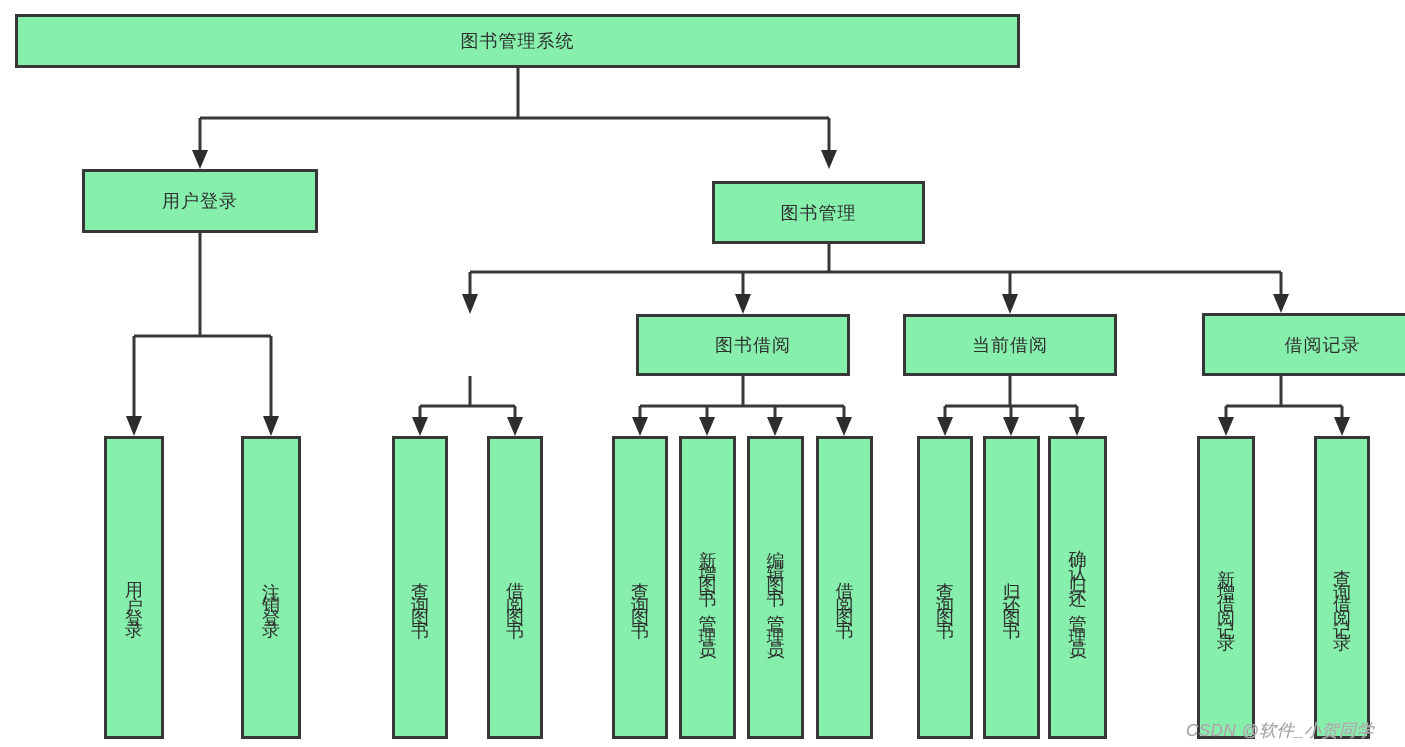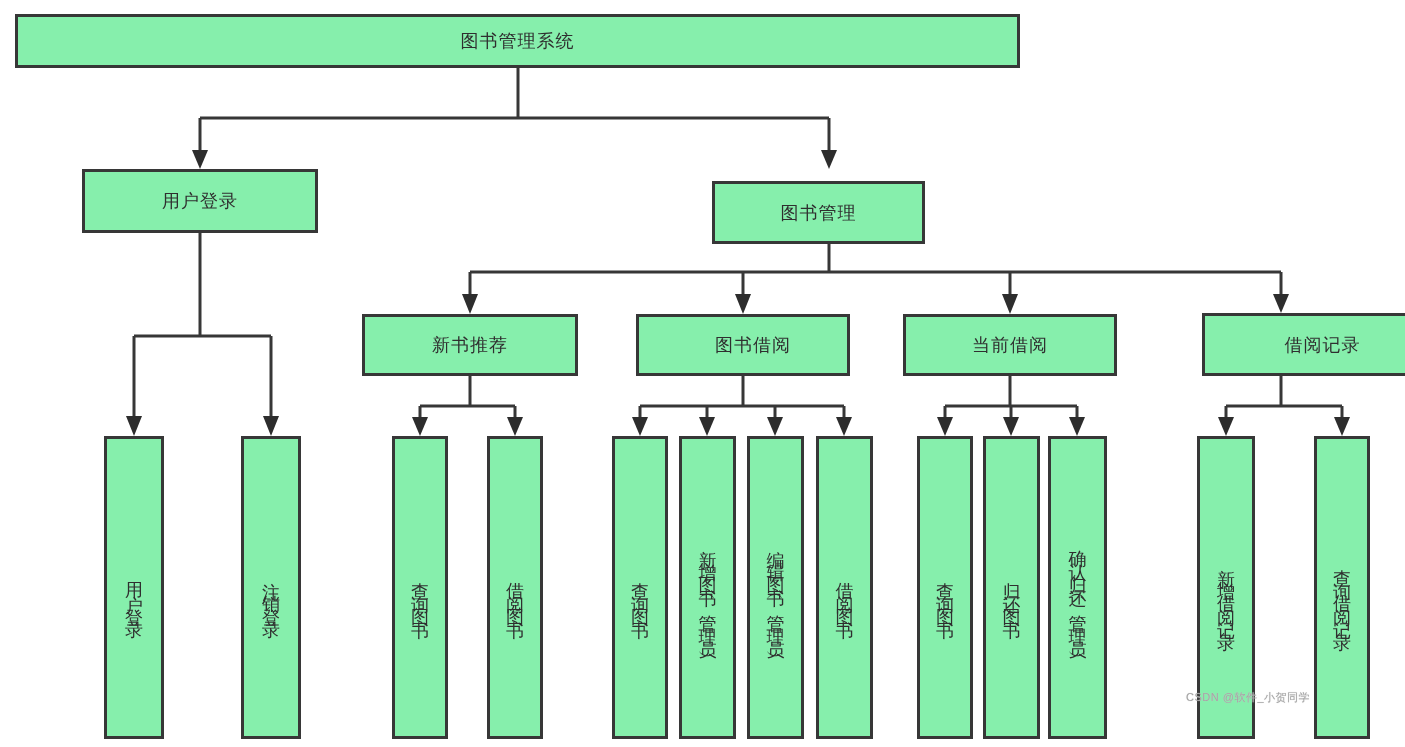--- a/index.html
+++ b/index.html
@@ -45,28 +45,29 @@
     text-orientation: mixed;
     letter-spacing: 13px;
     margin-bottom: -13px;
     white-space: nowrap;
     color: #2f2f2f;
     font-size: 18px;
   }
   .watermark {
     position: absolute;
     left: 1186px;
-    top: 690px;
+    top: 719px;
     width: 215px;
-    font-size: 11px;
+    font-size: 17px;
     color: #a6a6a6;
     letter-spacing: 0.5px;
     z-index: 5;
     white-space: nowrap;
     text-shadow: 0 0 1px #c8c8c8;
+    font-style: italic;
   }
 </style>
 </head>
 <body>
 
 <div id="canvas">
 
   <svg id="connectors" viewBox="0 0 1405 747" xmlns="http://www.w3.org/2000/svg">
     <g stroke="#373737" stroke-width="3" fill="none">
 
@@ -137,23 +138,20 @@
     <span>图书管理系统</span>
   </div>
 
   <div class="node" style="left:82px; top:169px; width:236px; height:64px;">
     <span>用户登录</span>
   </div>
   <div class="node" style="left:712px; top:169px; width:213px; height:63px;margin-top:12px;">
     <span>图书管理</span>
   </div>
 
-  <div class="node" style="left:362px; top:314px; width:216px; height:62px;">
-    <span>新书推荐</span>
-  </div>
   <div class="node" style="left:636px; top:314px; width:214px; height:62px;padding-left:20px;">
     <span>图书借阅</span>
   </div>
   <div class="node" style="left:903px; top:314px; width:214px; height:62px;">
     <span>当前借阅</span>
   </div>
   <div class="node" style="left:1174px; top:313px; width:241px; height:63px;margin-left:28px;">
     <span>借阅记录</span>
   </div>
 

